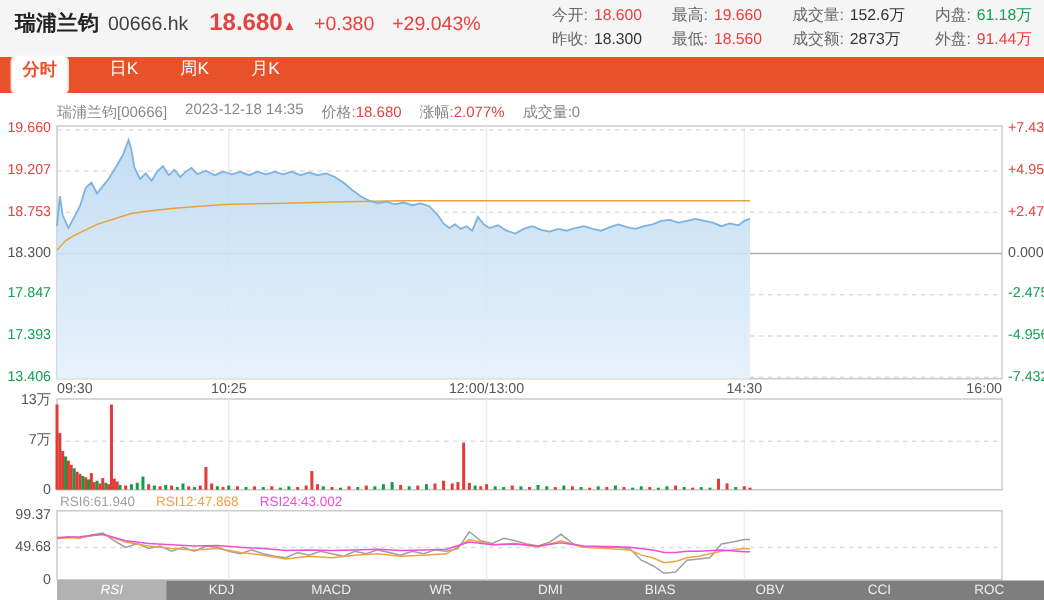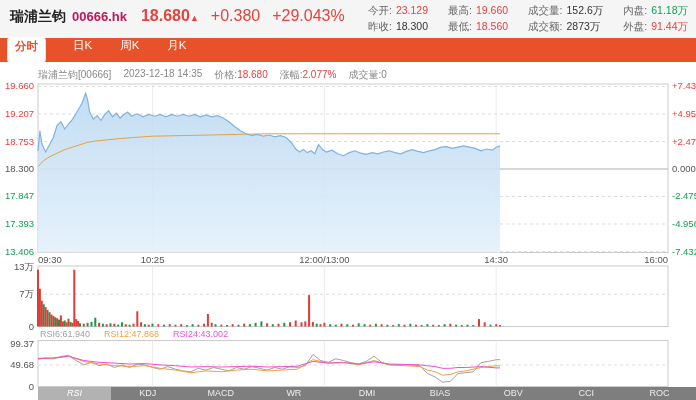--- a/index.html
+++ b/index.html
@@ -5,24 +5,24 @@
   * { margin:0; padding:0; box-sizing:border-box; }
   html,body { background:#fff; }
   .screen {
     position:relative; width:696px; height:400px; overflow:hidden;
     font-family:"Liberation Sans", sans-serif; background:#fff;
   }
   
   .header { position:absolute; top:0; left:0; width:696px; height:38px; background:var(--header-bg); }
   .head-left { position:absolute; left:10px; top:7px; display:flex; align-items:baseline; gap:6px; white-space:nowrap; }
   .stock-name { font-size:14px; font-weight:bold; color:#222; }
-  .stock-code { font-size:13px; font-weight:bold; color:#be185d; }
+  .stock-code { font-size:13px; font-weight:normal; color:#404040; }
   .big-price { font-size:16px; font-weight:bold; color:var(--red); margin-left:8px; }
   .arrow-up { font-size:9px; color:var(--red); }
-  .chg { font-size:16px; color:var(--red); margin-left:6px; }
+  .chg { font-size:13px; color:var(--red); margin-left:6px; }
   .stats { position:absolute; right:8px; top:4px; display:flex; gap:20px; }
   .stat-col { display:flex; flex-direction:column; gap:3px; }
   .stat-row { display:flex; gap:4px; font-size:10.5px; line-height:13px; white-space:nowrap; }
   .stat-lbl { color:#666; }
   .v-red { color:var(--red); } .v-green { color:var(--green); } .v-black { color:#333; }
   
   .tabbar { position:absolute; top:38px; left:0; width:696px; height:24px; background:var(--orange);
             display:flex; gap:28px; padding-left:8px; }
   .ptab { font-size:11.5px; color:#fff; cursor:pointer; }
   .ptab.active { background:#fff; color:var(--orange); font-weight:bold; padding:1px 7px; border-radius:3px;
@@ -55,21 +55,21 @@
       <span class="stock-name">瑞浦兰钧</span>
       <span class="stock-code">00666.hk</span>
       <span class="big-price"><span>18.680</span><span class="arrow-up">▲</span></span>
       <span class="chg">+0.380</span>
       <span class="chg">+29.043%</span>
     </div>
     <div class="stats" id="stats">
         <div class="stat-col">
           <div class="stat-row">
             <span class="stat-lbl">今开:</span>
-            <span class="v-red">23.129</span>
+            <span class="v-red">18.600</span>
           </div>
           <div class="stat-row">
             <span class="stat-lbl">昨收:</span>
             <span class="v-black">18.300</span>
           </div>
         </div>
         <div class="stat-col">
           <div class="stat-row">
             <span class="stat-lbl">最高:</span>
             <span class="v-red">19.660</span>

